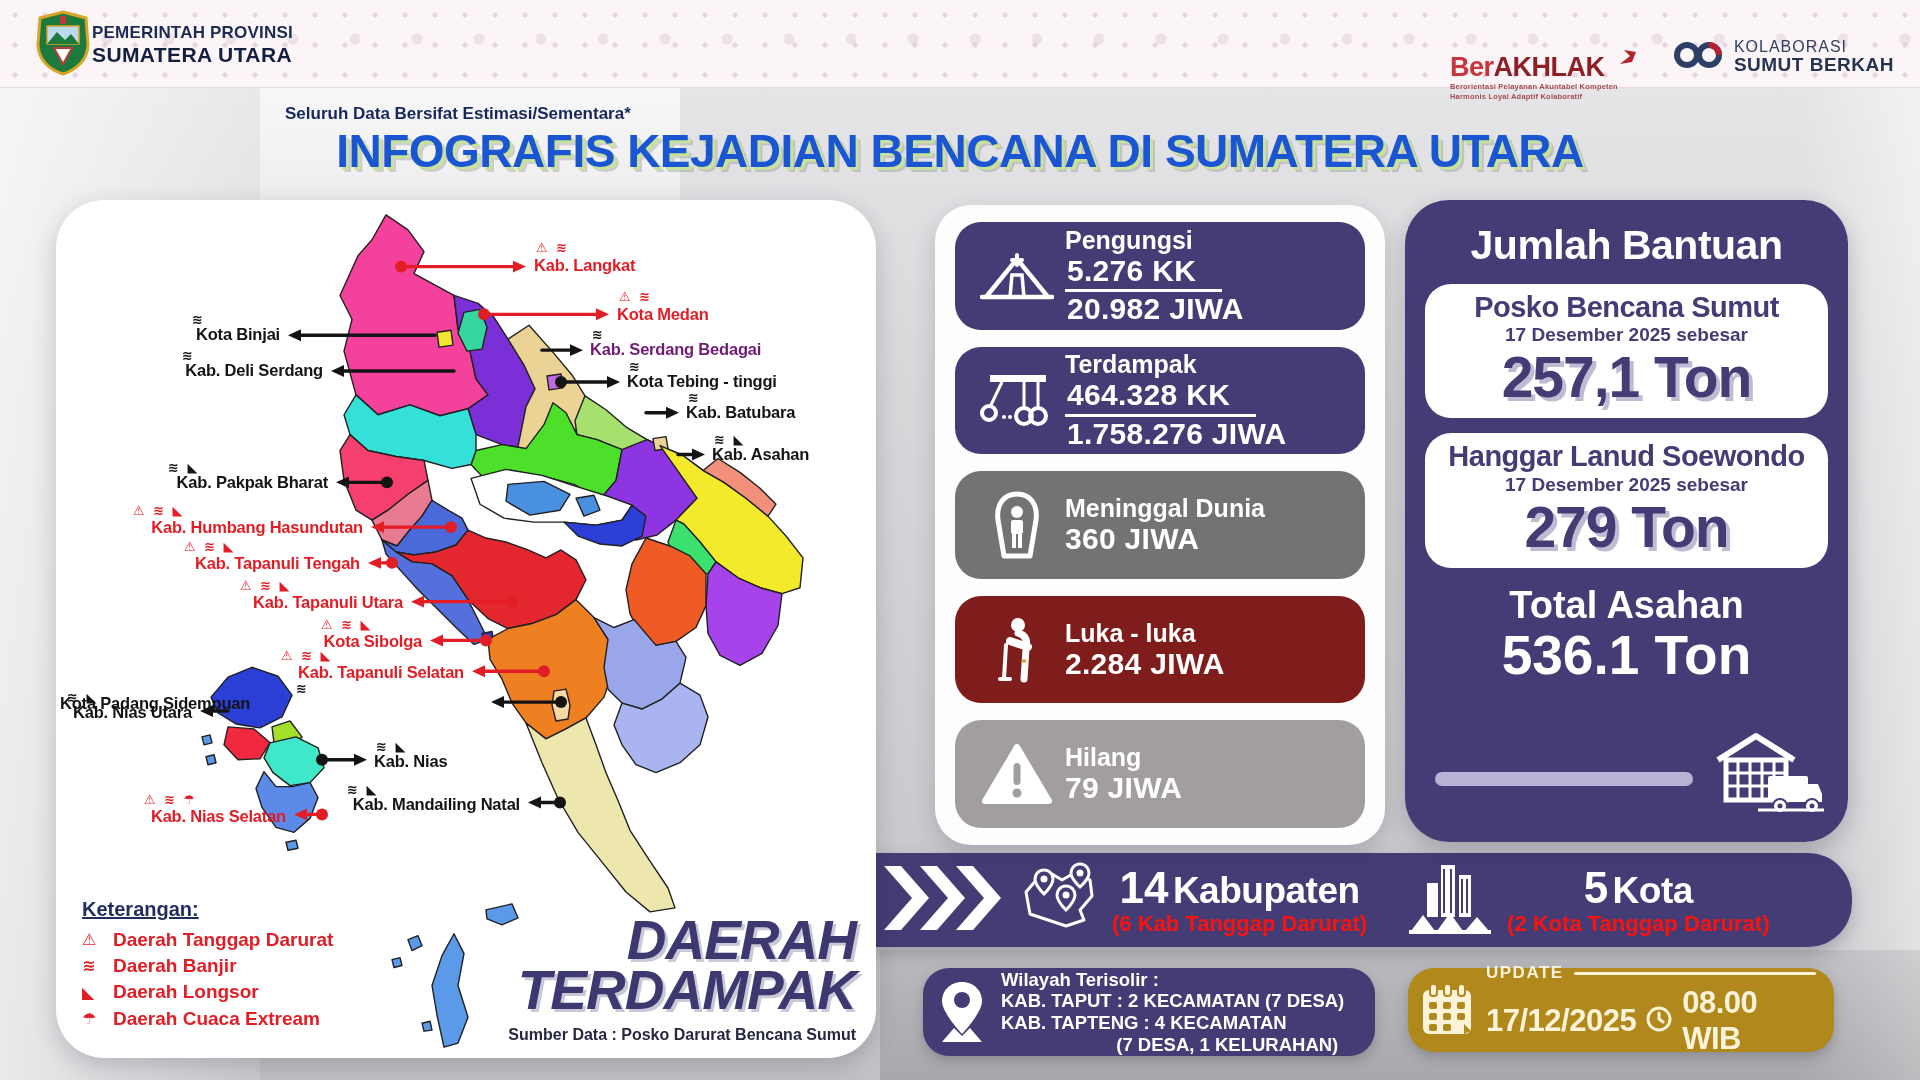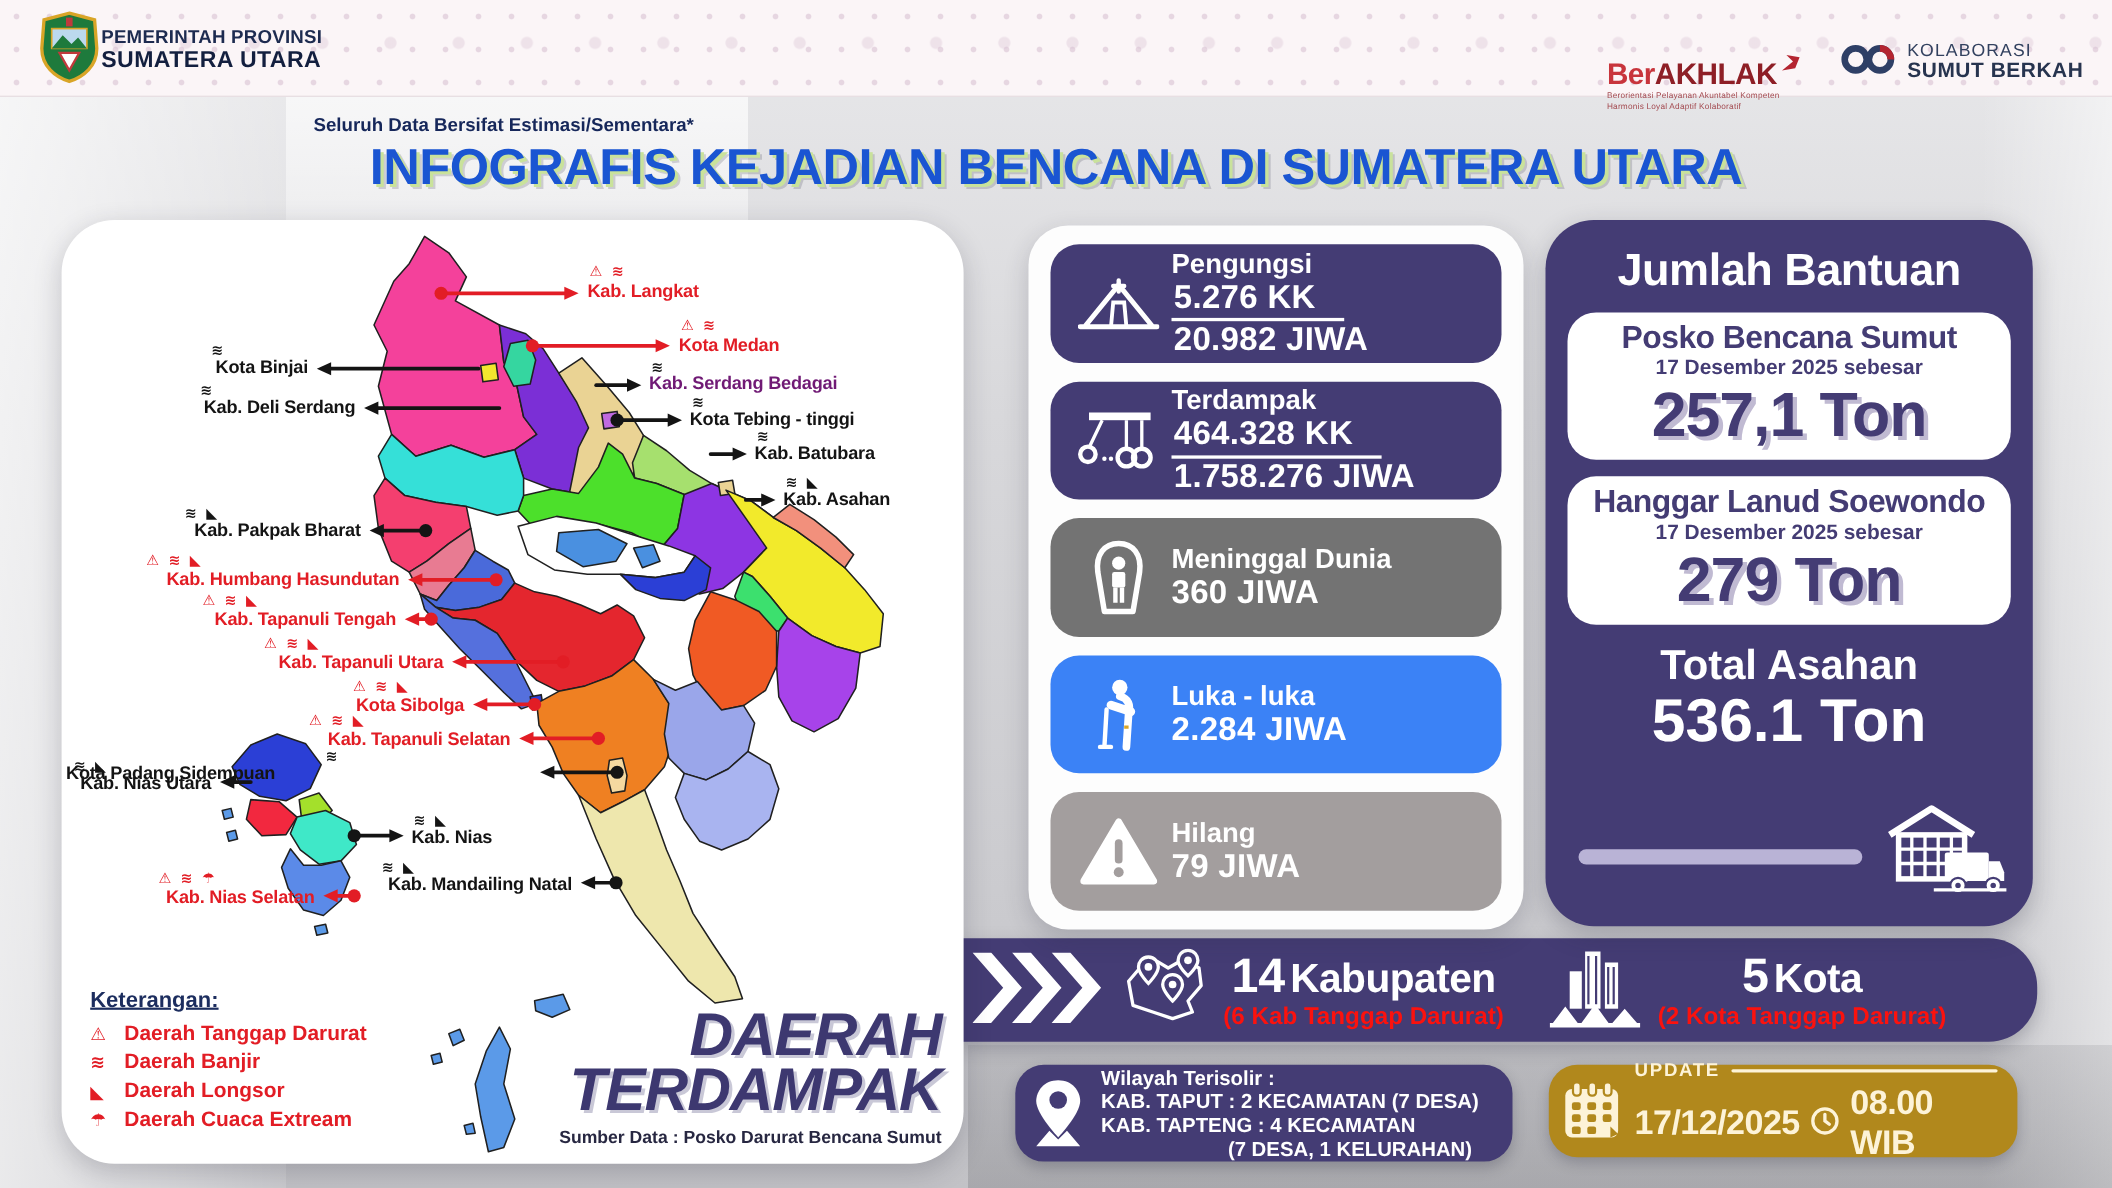--- a/index.html
+++ b/index.html
@@ -23,21 +23,21 @@
     border-bottom:1px solid #e4dadf;z-index:5;}
   .hdr-left{position:absolute;left:34px;top:10px;display:flex;align-items:center;}
   .agency{line-height:1.15;}
   .agency .l1{font-size:17px;font-weight:700;color:#1d2b50;letter-spacing:.2px;}
   .agency .l2{font-size:21px;font-weight:900;color:#131f3f;letter-spacing:.4px;}
   .hdr-right{position:absolute;right:26px;top:14px;display:flex;align-items:center;gap:34px;}
   .berakhlak{line-height:1;position:relative;padding-right:20px;margin-top:40px;}
   .berakhlak .word{font-size:27px;font-weight:900;letter-spacing:-0.5px;}
   .berakhlak .w1{color:#c8353c;}
   .berakhlak .w2{color:#8e1f26;}
-  .berakhlak .tag{font-size:7.5px;font-weight:400;color:#a34a50;margin-top:2px;letter-spacing:.2px;}
+  .berakhlak .tag{font-size:7.5px;font-weight:700;color:#a34a50;margin-top:2px;letter-spacing:.2px;}
   .bk-arrow{position:absolute;right:0;top:-6px;}
   .kolab{display:flex;align-items:center;gap:10px;}
   .kolab .txt{line-height:1.05;}
   .kolab .k1{font-size:16px;font-weight:400;color:#32415f;letter-spacing:1px;}
   .kolab .k2{font-size:19px;font-weight:900;color:#27344f;letter-spacing:.5px;}
 
   
   .title-wrap{position:absolute;left:120px;top:104px;width:1680px;z-index:4;}
   .title-note{font-size:17px;font-weight:800;color:#16275a;margin-left:165px;}
   .title-main{font-size:46px;font-weight:900;color:#1a55d2;text-align:center;letter-spacing:-0.5px;
@@ -375,21 +375,21 @@
           <circle cx="31" cy="22" r="6" fill="#fff"></circle>
           <rect x="25" y="30" width="12" height="14" rx="2" fill="#fff"></rect>
           <path d="M28 44 L28 58 M34 44 L34 58" stroke="#fff" stroke-width="4"></path>
         </svg>
       </span>
       <div class="stat-txt">
         <div class="stat-label">Meninggal Dunia</div>
         <div class="stat-big">360 JIWA</div>
       </div>
     </div>
-    <div class="stat-card" style="background:#3b82f6">
+    <div class="stat-card" style="background:#7f1d1d">
       <span class="stat-ico">
         <svg width="58" height="70" viewBox="0 0 58 70">
           <circle cx="30" cy="10" r="7" fill="#fff"></circle>
           <path d="M30 18 C38 20 40 26 38 34 L36 64" stroke="#fff" stroke-width="7" fill="none" stroke-linecap="round"></path>
           <path d="M22 26 L40 32" stroke="#fff" stroke-width="8" stroke-linecap="round"></path>
           <path d="M18 30 L16 64" stroke="#fff" stroke-width="4" stroke-linecap="round"></path>
           <path d="M12 64 L22 64" stroke="#fff" stroke-width="4" stroke-linecap="round"></path>
           <path d="M34 46 L38 46" stroke="#d9a527" stroke-width="3"></path>
         </svg>
       </span>

